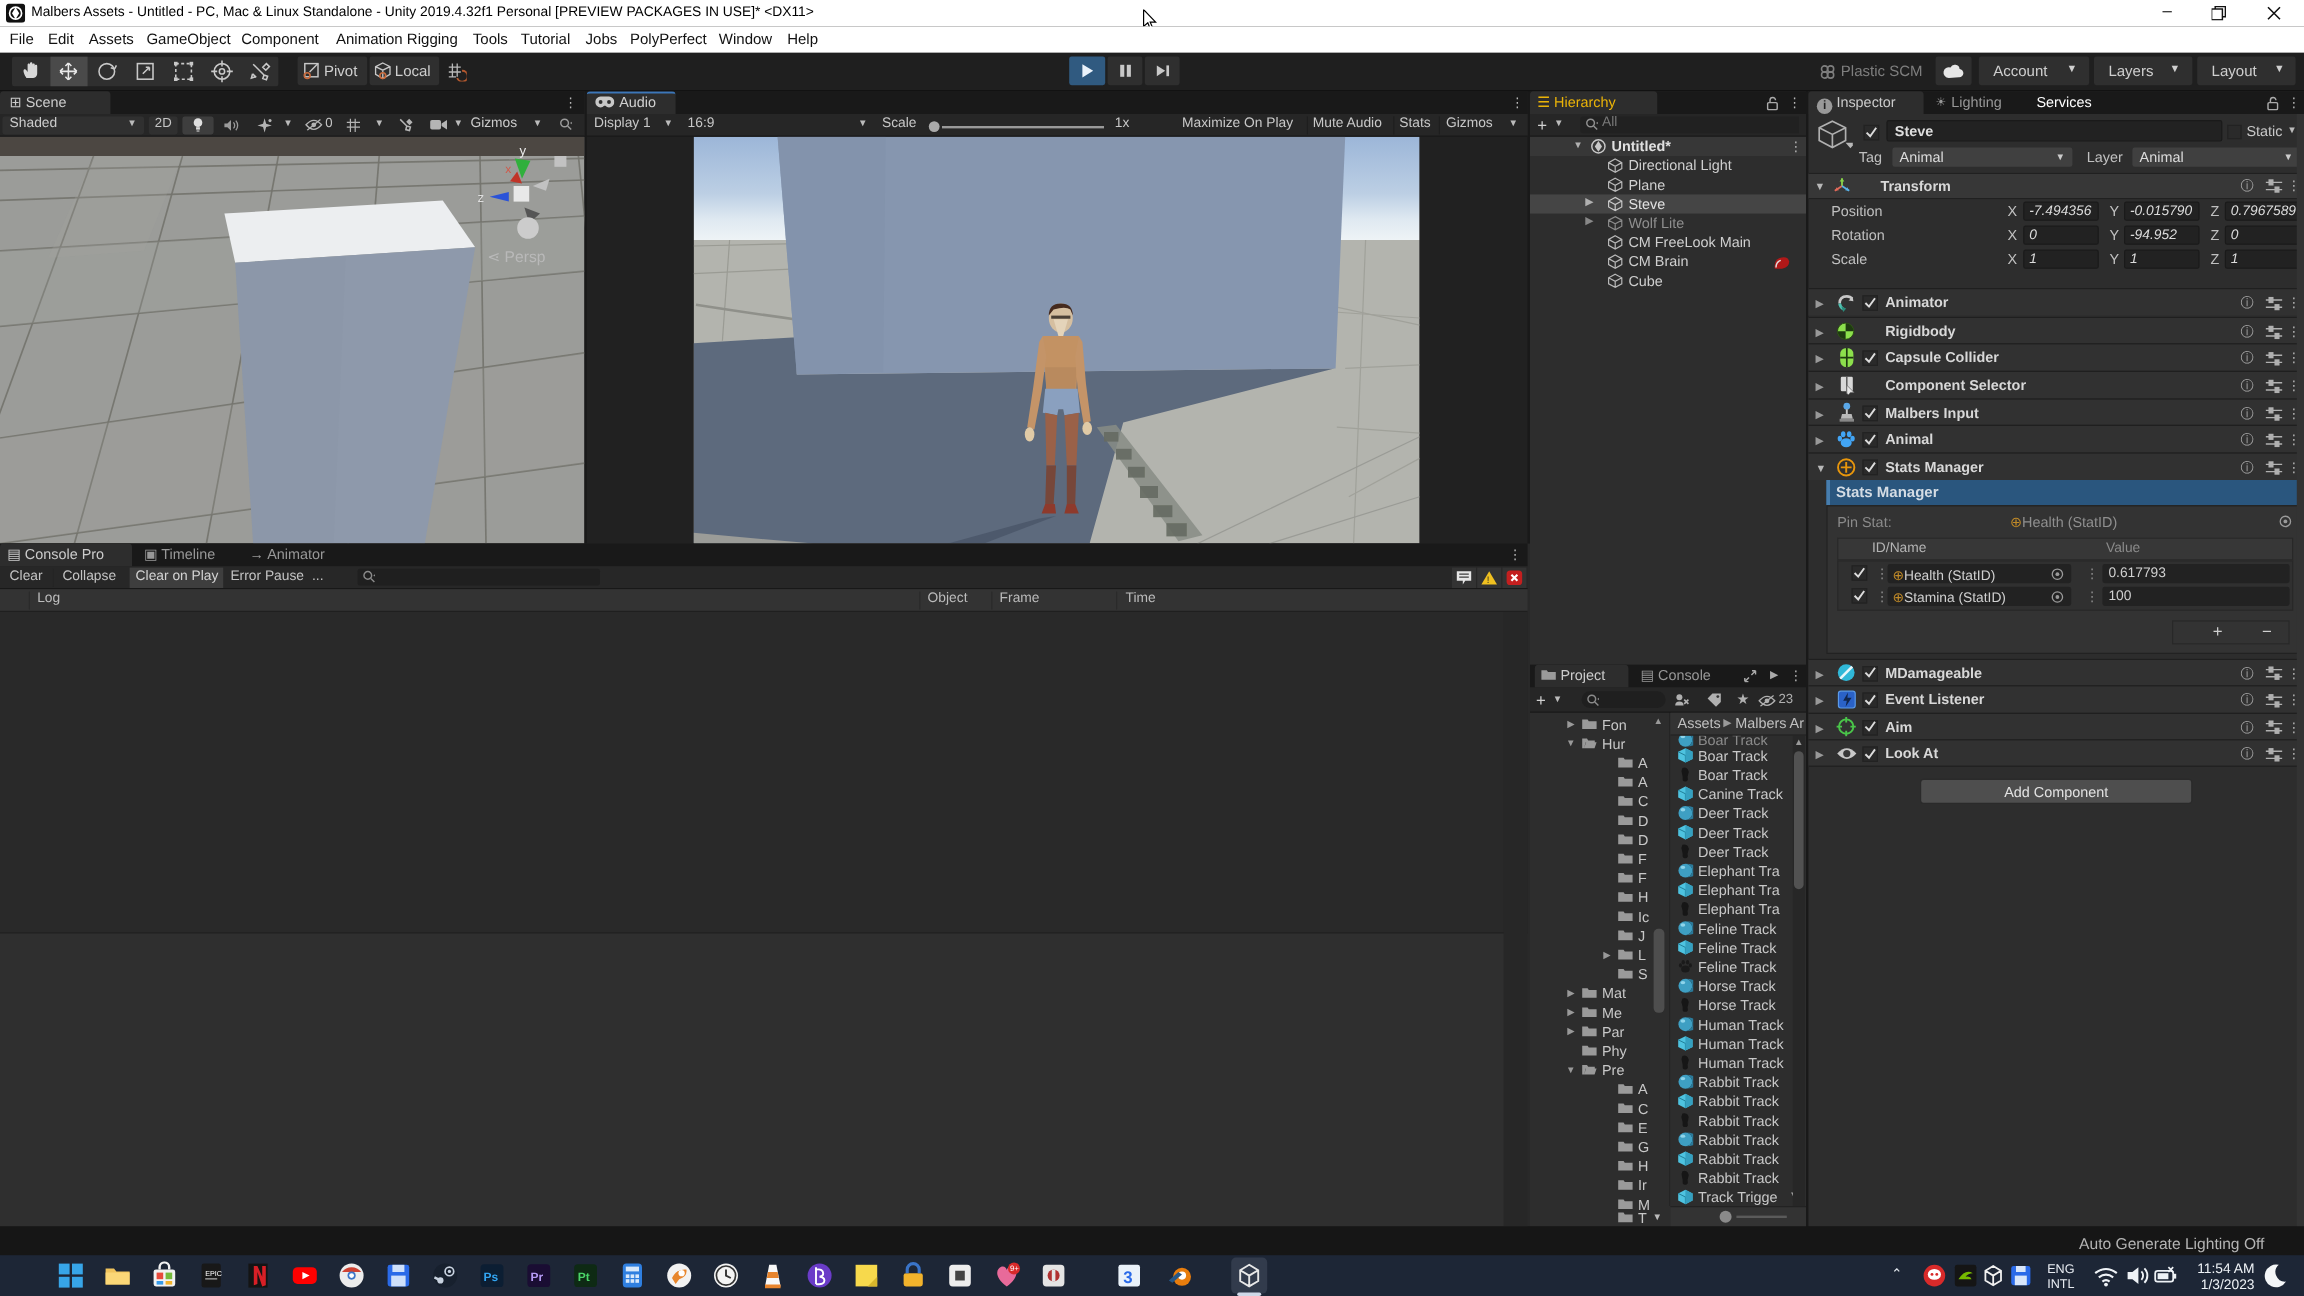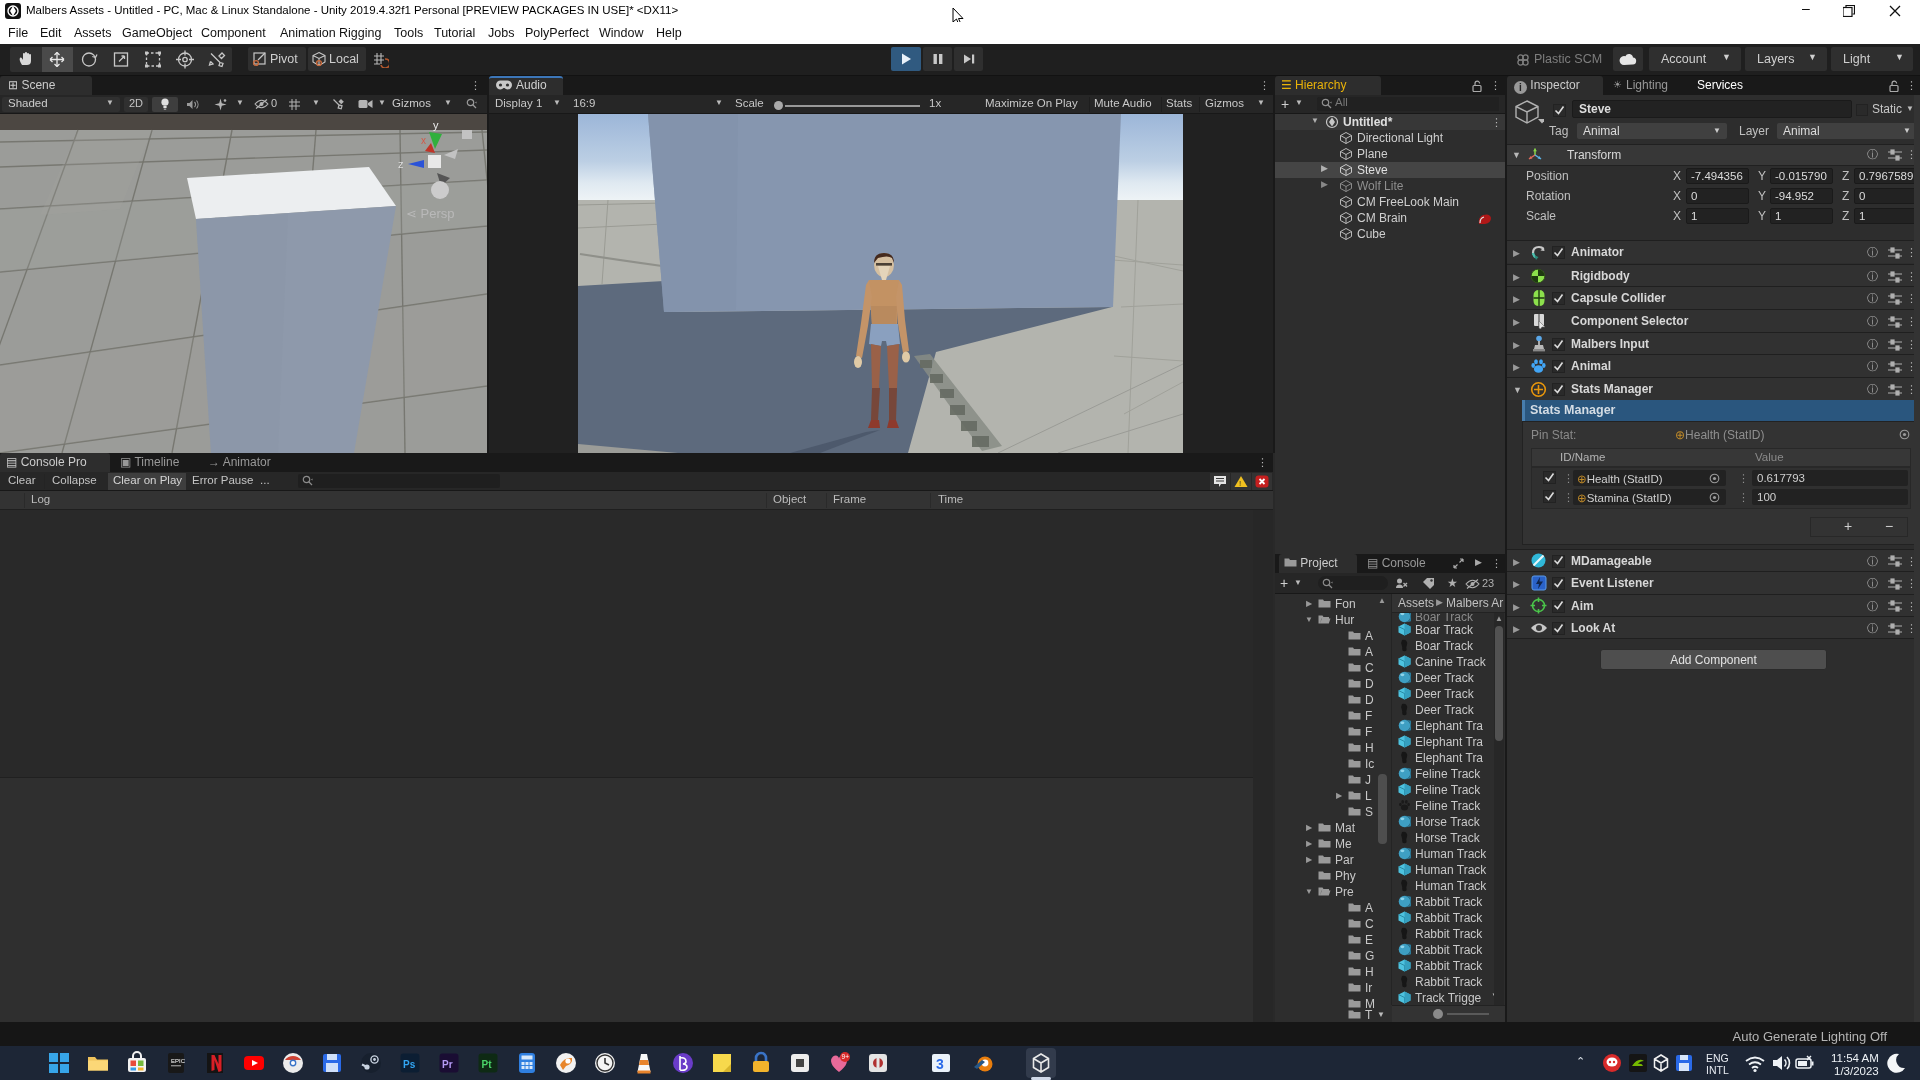--- a/index.html
+++ b/index.html
@@ -15,21 +15,21 @@
   .tabbar { position:absolute; height:19px; background:#191919; }
   .tab { position:absolute; top:0; height:19px; background:#2d2d2d; color:#cccccc; font-size:12px; line-height:19px; border-radius:3px 3px 0 0; }
   .ptool { position:absolute; background:#262626; border-bottom:1px solid #181818; }
   .kebab { color:#b8b8b8; font-size:11px; letter-spacing:0; }
   
   #scenepanel, #gamepanel, #hierpanel, #insppanel, #consolepanel, #projpanel { position:absolute; }
   #statusbar { left:0; top:1022px; width:1920px; height:24px; background:#161616; color:#ababab; }
   #taskbar { left:0; top:1046px; width:1920px; height:34px; background:#1d2636; }
   .txt { position:absolute; white-space:nowrap; }
   .fld { position:absolute; height:16px; background:#222222; border-radius:2px; border:1px solid #1a1a1a; }
-  .fld span { display:block; font-size:11.5px; color:#dcdcdc; line-height:14px; padding-left:4px; overflow:hidden; }
+  .fld span { display:block; font-size:11.5px; color:#dcdcdc; line-height:14px; padding-left:4px; overflow:hidden;font-style:italic; }
   .comp { position:absolute; left:0; width:413px; height:23px; border-top:1px solid #1f1f1f; background:#313131; }
   .comp .arrow { position:absolute; left:6px; top:7px; font-size:9px; color:#999; }
   .comp .cb { position:absolute; left:45px; top:5px; width:13px; height:13px; background:#2a2a2a; border:1px solid #222; }
   .comp .name { position:absolute; left:64px; top:4px; font-size:12px; font-weight:bold; color:#d8d8d8; }
   .comp .hlp { position:absolute; left:360px; top:4px; font-size:11px; color:#aaa; }
   .comp .keb { position:absolute; left:399px; top:5px; font-size:11px; color:#b8b8b8; }
 </style>
 </head>
 <body>
 
@@ -162,21 +162,21 @@
   <svg class="abs" style="left:1619px;top:9px" width="19" height="13" viewBox="0 0 19 13">
       <path d="M5 12 a4.5 4.5 0 1 1 1.4 -8.8 a4 4 0 0 1 7.6 1.3 a3.4 3.4 0 0 1 -0.6 6.9 Z" fill="#e6e6e6"></path>
     </svg>
   <div class="tbtn" style="left:1649px;width:92px"></div>
   <div class="txt" style="left:1661px;top:8px;font-size:12.5px;color:#cfcfcf">Account</div>
   <div class="txt" style="left:1722px;top:8px;font-size:9px;color:#cfcfcf">▼</div>
   <div class="tbtn" style="left:1745px;width:82px"></div>
   <div class="txt" style="left:1757px;top:8px;font-size:12.5px;color:#cfcfcf">Layers</div>
   <div class="txt" style="left:1808px;top:8px;font-size:9px;color:#cfcfcf">▼</div>
   <div class="tbtn" style="left:1831px;width:82px"></div>
-  <div class="txt" style="left:1843px;top:8px;font-size:12.5px;color:#cfcfcf">Light</div>
+  <div class="txt" style="left:1843px;top:8px;font-size:12.5px;color:#cfcfcf">Layout</div>
   <div class="txt" style="left:1895px;top:8px;font-size:9px;color:#cfcfcf">▼</div>
 </div>
 
 <div class="abs" id="scenepanel" style="left:0;top:76px;width:487px;height:377px;background:#262626;">
 
   <div class="tabbar" style="left:0;top:0;width:487px">
     <div class="tab" style="left:0;width:92px;color:#cccccc;padding-left:8px">⊞&nbsp;Scene</div>
     <div class="kebab txt" style="left:470px;top:3px">⋮</div>
   </div>
 
@@ -503,21 +503,21 @@
   <svg class="abs" style="left:20px;top:71px" width="16" height="16" viewBox="0 0 16 16">
       <g stroke-width="1.5" fill="none">
         <path d="M8 8 L8 1.5" stroke="#88d44a"></path>
         <path d="M8 8 L2 12" stroke="#e06a5a"></path>
         <path d="M8 8 L14 12" stroke="#5ab2e8"></path>
       </g>
       <path d="M8 1.5 l-2 2.8 h4 Z" fill="#88d44a"></path>
       <path d="M2 12 l3.4 -0.4 l-1.8 -2.6 Z" fill="#e06a5a"></path>
       <path d="M14 12 l-3.4 -0.4 l1.8 -2.6 Z" fill="#5ab2e8"></path>
     </svg>
-  <div class="txt" style="left:60px;top:72px;font-size:12px;font-weight:normal;color:#d8d8d8">Transform</div>
+  <div class="txt" style="left:60px;top:72px;font-size:12px;font-weight:bold;color:#d8d8d8">Transform</div>
   <div class="txt" style="left:360px;top:71px;font-size:11px;color:#aaa">ⓘ</div>
   <svg class="abs" style="left:381px;top:73px" width="14" height="12" viewBox="0 0 14 12">
       <g stroke="#b0b0b0" stroke-width="1.2">
         <path d="M0 3 H14 M0 9 H14"></path>
         <rect x="3" y="1" width="3" height="4" fill="#b0b0b0"></rect>
         <rect x="8" y="7" width="3" height="4" fill="#b0b0b0"></rect>
       </g>
     </svg>
   <div class="kebab txt" style="left:399px;top:72px">⋮</div>
   <div class="txt" style="left:19px;top:93px;font-size:12px;color:#c0c0c0">Position</div>

